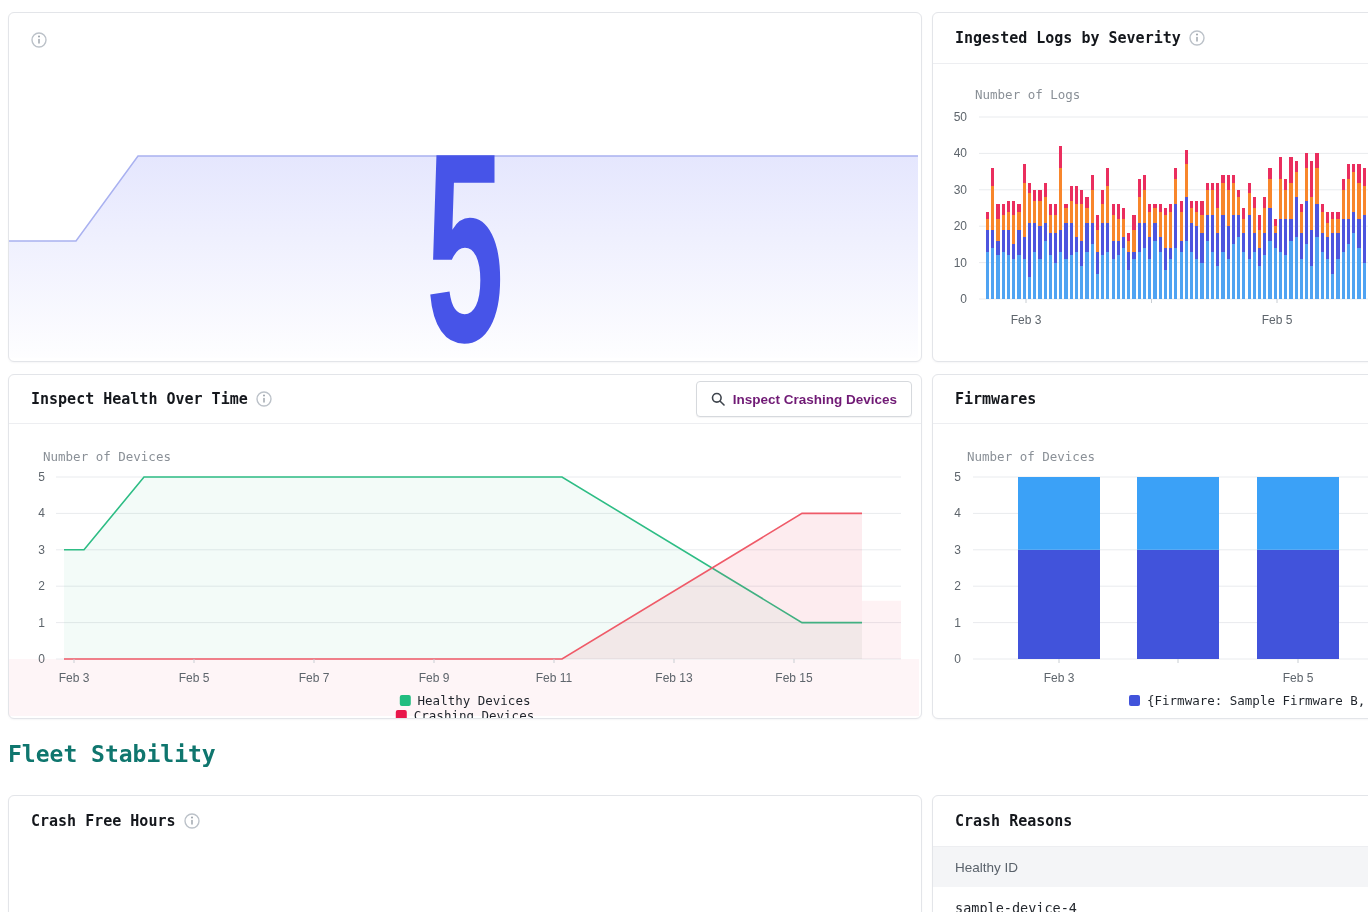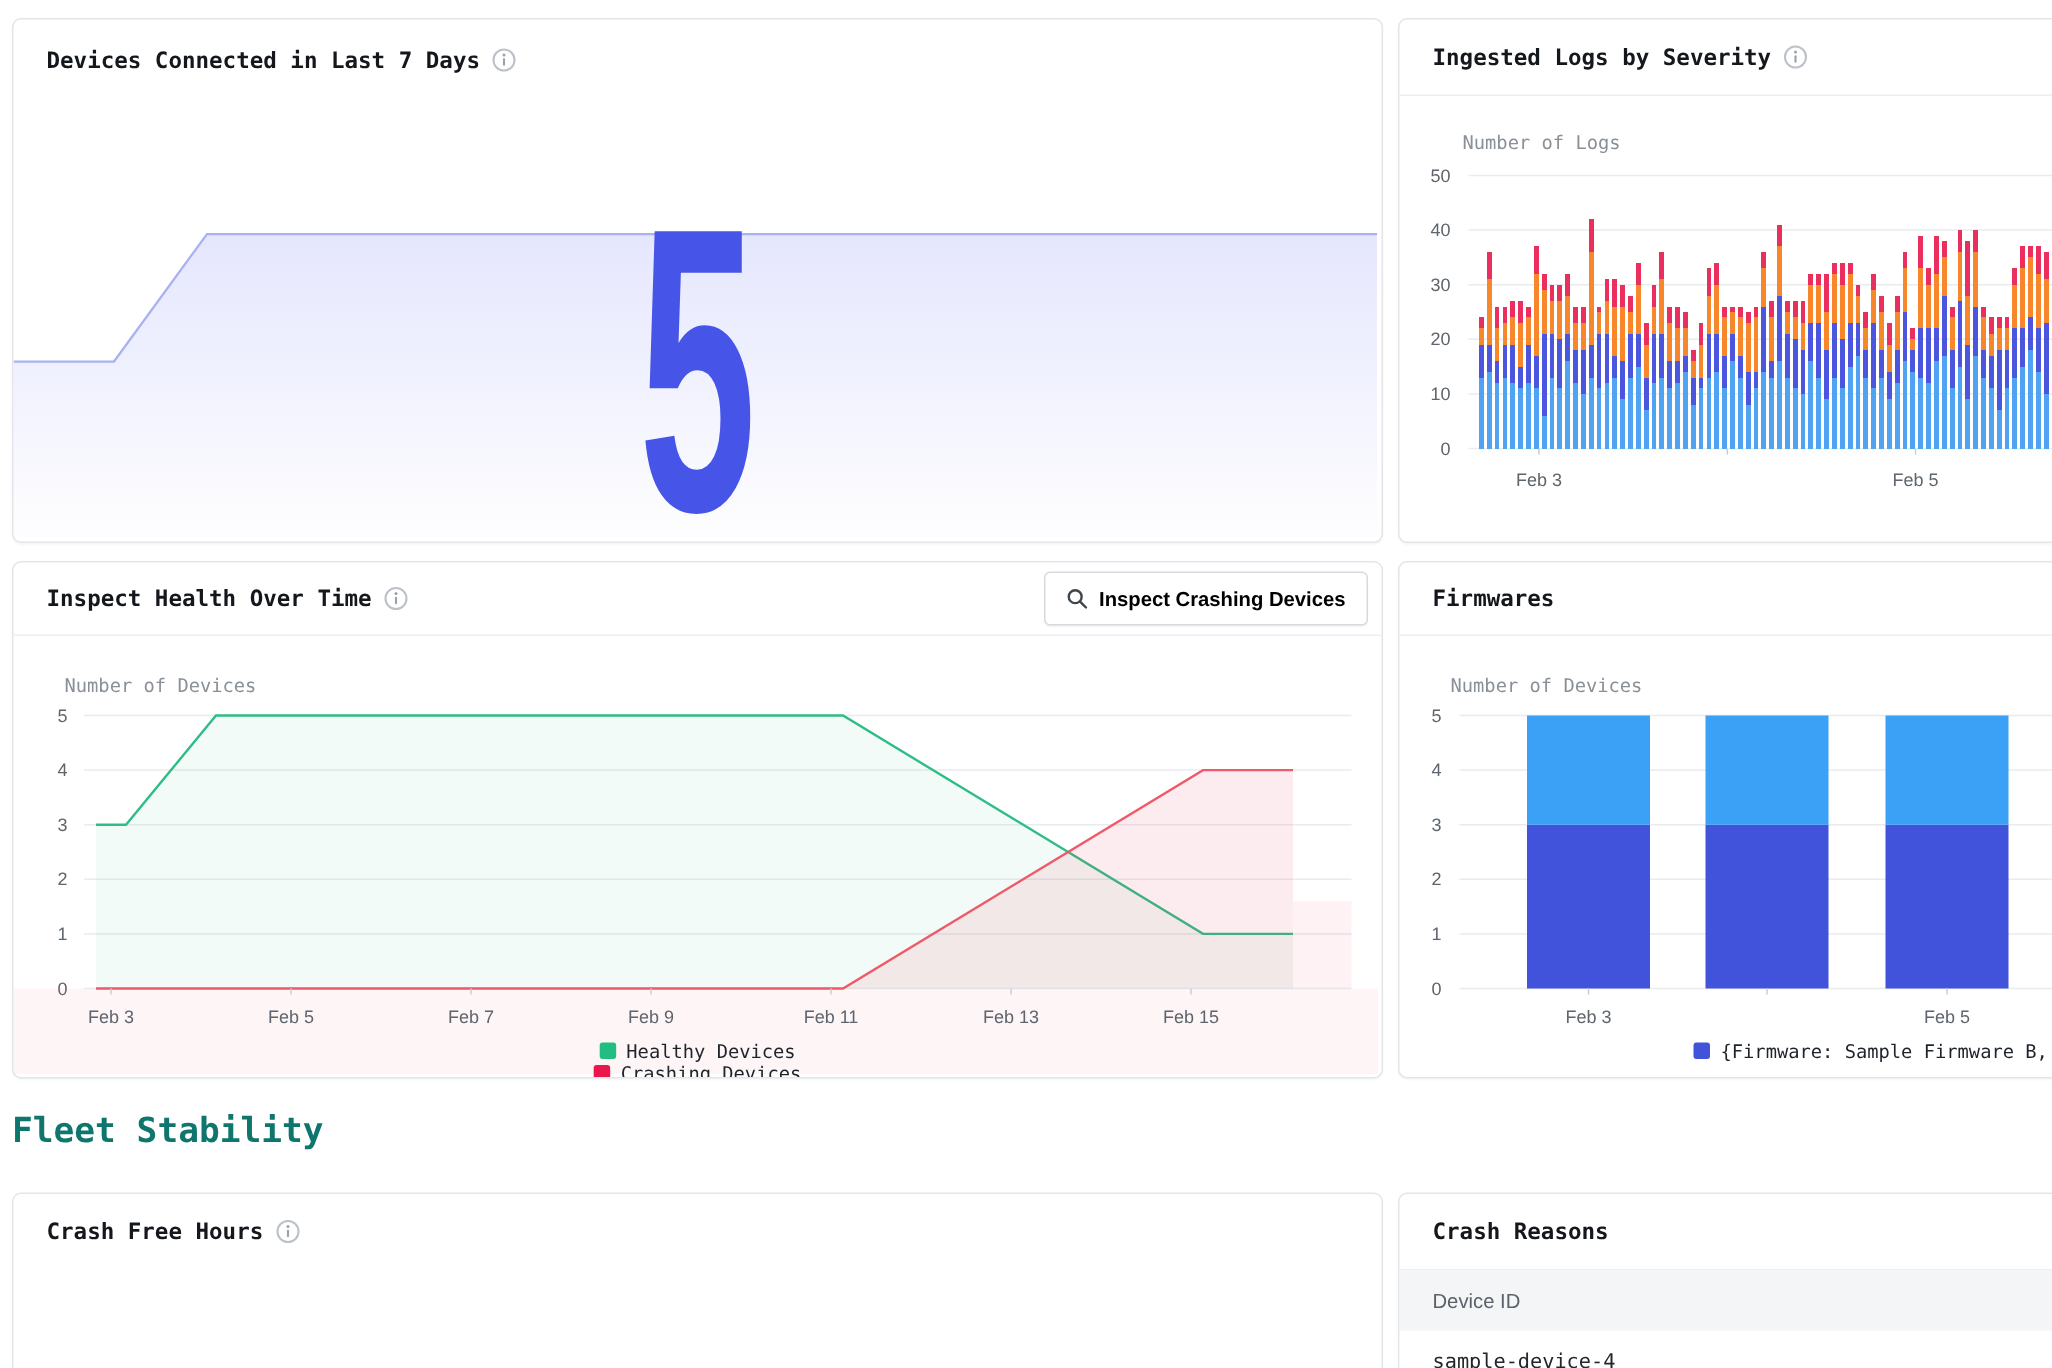--- a/index.html
+++ b/index.html
@@ -13,41 +13,40 @@
   .divider{position:absolute;left:0;right:0;height:1px;background:#edeef1;}
   .info-icon{width:16px;height:16px;flex:0 0 auto;}
   .bignum{position:absolute;font-weight:700;color:#4754e8;line-height:1;white-space:nowrap;
           font-family:"Liberation Sans",sans-serif;}
   .legend-row{position:absolute;display:flex;align-items:center;
               font-family:"DejaVu Sans Mono","Liberation Mono",monospace;font-size:12.5px;color:#1f242b;flex-direction:column;}
   .legend-item{display:flex;align-items:center;gap:7px;white-space:nowrap;}
   .swatch{width:11px;height:11px;border-radius:2px;display:inline-block;}
   .btn{position:absolute;display:flex;align-items:center;gap:8px;height:36px;padding:0 14px;
        background:#fff;border:1px solid #d6d9dd;border-radius:4px;cursor:pointer;
-       font-family:"Liberation Sans",sans-serif;font-size:13.5px;font-weight:700;color:#000000;
+       font-family:"Liberation Sans",sans-serif;font-size:13.5px;font-weight:700;color:#701a75;
        box-shadow:0 1px 1px rgba(16,24,40,.05);white-space:nowrap;}
   .section-heading{position:absolute;font-family:"DejaVu Sans Mono","Liberation Mono",monospace;
                    font-weight:700;font-size:23px;color:#0f766e;}
   .table-head{position:absolute;left:0;right:0;background:#f4f5f7;border-bottom:1px solid #e9ebee;
               display:flex;align-items:center;}
   .table-head span{margin-left:22px;font-size:13.5px;color:#5a626b;}
   .table-row{position:absolute;left:0;right:0;display:flex;align-items:center;background:#fff;}
   .table-row span{margin-left:22px;font-family:"DejaVu Sans Mono","Liberation Mono",monospace;
                   font-size:13.5px;color:#23272d;}
   svg text{font-family:"Liberation Sans",sans-serif;font-size:12px;fill:#5e656c;}
   svg text.mono-label{font-family:"DejaVu Sans Mono","Liberation Mono",monospace;font-size:12.5px;fill:#8a9097;}
 </style>
 </head>
 <body>
 
 <div class="page">
 
   <div class="panel" style="left:8px;top:12px;width:912px;height:348px;">
     <div class="panel-title-row" style="top:14px;height:26px;">
-      <span class="panel-title">Devices Connected in Last 7 Days</span>
       <svg class="info-icon" viewBox="0 0 16 16">
         <circle cx="8" cy="8" r="7" fill="none" stroke="#bcc2c9" stroke-width="1.4"></circle>
         <circle cx="8" cy="4.6" r="1" fill="#9aa1a9"></circle>
         <rect x="7.3" y="6.8" width="1.4" height="5" rx="0.7" fill="#9aa1a9"></rect>
       </svg>
     </div>
     <div id="chart-devices" style="position:absolute;left:0;top:0;width:910px;height:346px;"><svg width="910" height="346" viewBox="0 0 910 346">
           <defs>
             <linearGradient id="lav" x1="0" y1="0" x2="0" y2="1">
               <stop offset="0%" stop-color="#7C84F7" stop-opacity="0.2"></stop>
@@ -513,20 +512,20 @@
     </div>
     <div class="bignum" style="left:calc(50% - 19px);top:86px;font-size:230px;transform:translateX(-50%) scaleX(0.60);">20168</div>
   </div>
 
   <div class="panel" style="left:932px;top:795px;width:770px;height:360px;">
     <div class="panel-title-row" style="top:12px;height:26px;">
       <span class="panel-title">Crash Reasons</span>
     </div>
     <div class="divider" style="top:50px;"></div>
     <div class="table-head" style="top:51px;height:40px;">
-      <span>Device ID</span>
+      <span>Healthy ID</span>
     </div>
     <div class="table-row" style="top:91px;height:42px;">
       <span>sample-device-4</span>
     </div>
   </div>
 
 </div>
 
 </body></html>

